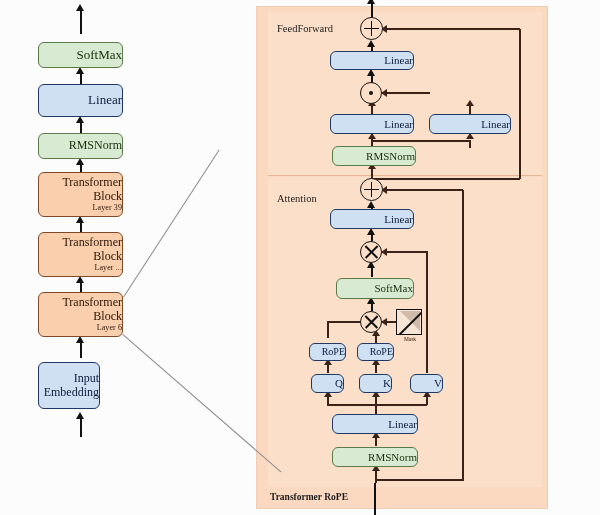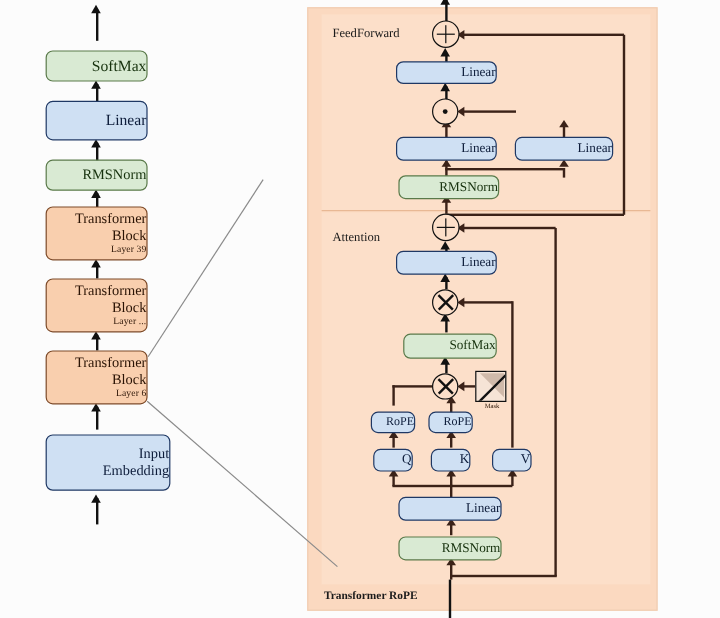--- a/index.html
+++ b/index.html
@@ -148,21 +148,21 @@
 
   <div class="node orange t12" style="left:38px;top:292px;width:85px;height:45px;">
     <span>Transformer</span>
     <span>Block</span>
     <span class="sub">Layer 6</span>
   </div>
 
   <div class="lk lkv" style="left:80px;top:339px;height:19px;"></div>
   <div class="ah ah-up" style="left:75.5px;top:336px;"></div>
 
-  <div class="node blue t12" style="left:38px;top:362px;width:104px;height:47px;">
+  <div class="node blue t12" style="left:38px;top:362px;width:62px;height:47px;">
     <span>Input</span>
     <span>Embedding</span>
   </div>
 
   <div class="lk lkv" style="left:80px;top:415px;height:22px;"></div>
   <div class="ah ah-up" style="left:75.5px;top:412px;"></div>
 
   <div class="guide" style="left:123px;top:297px;width:176px;transform:rotate(-57deg);"></div>
   <div class="guide" style="left:123px;top:334px;width:210px;transform:rotate(41deg);"></div>
 

